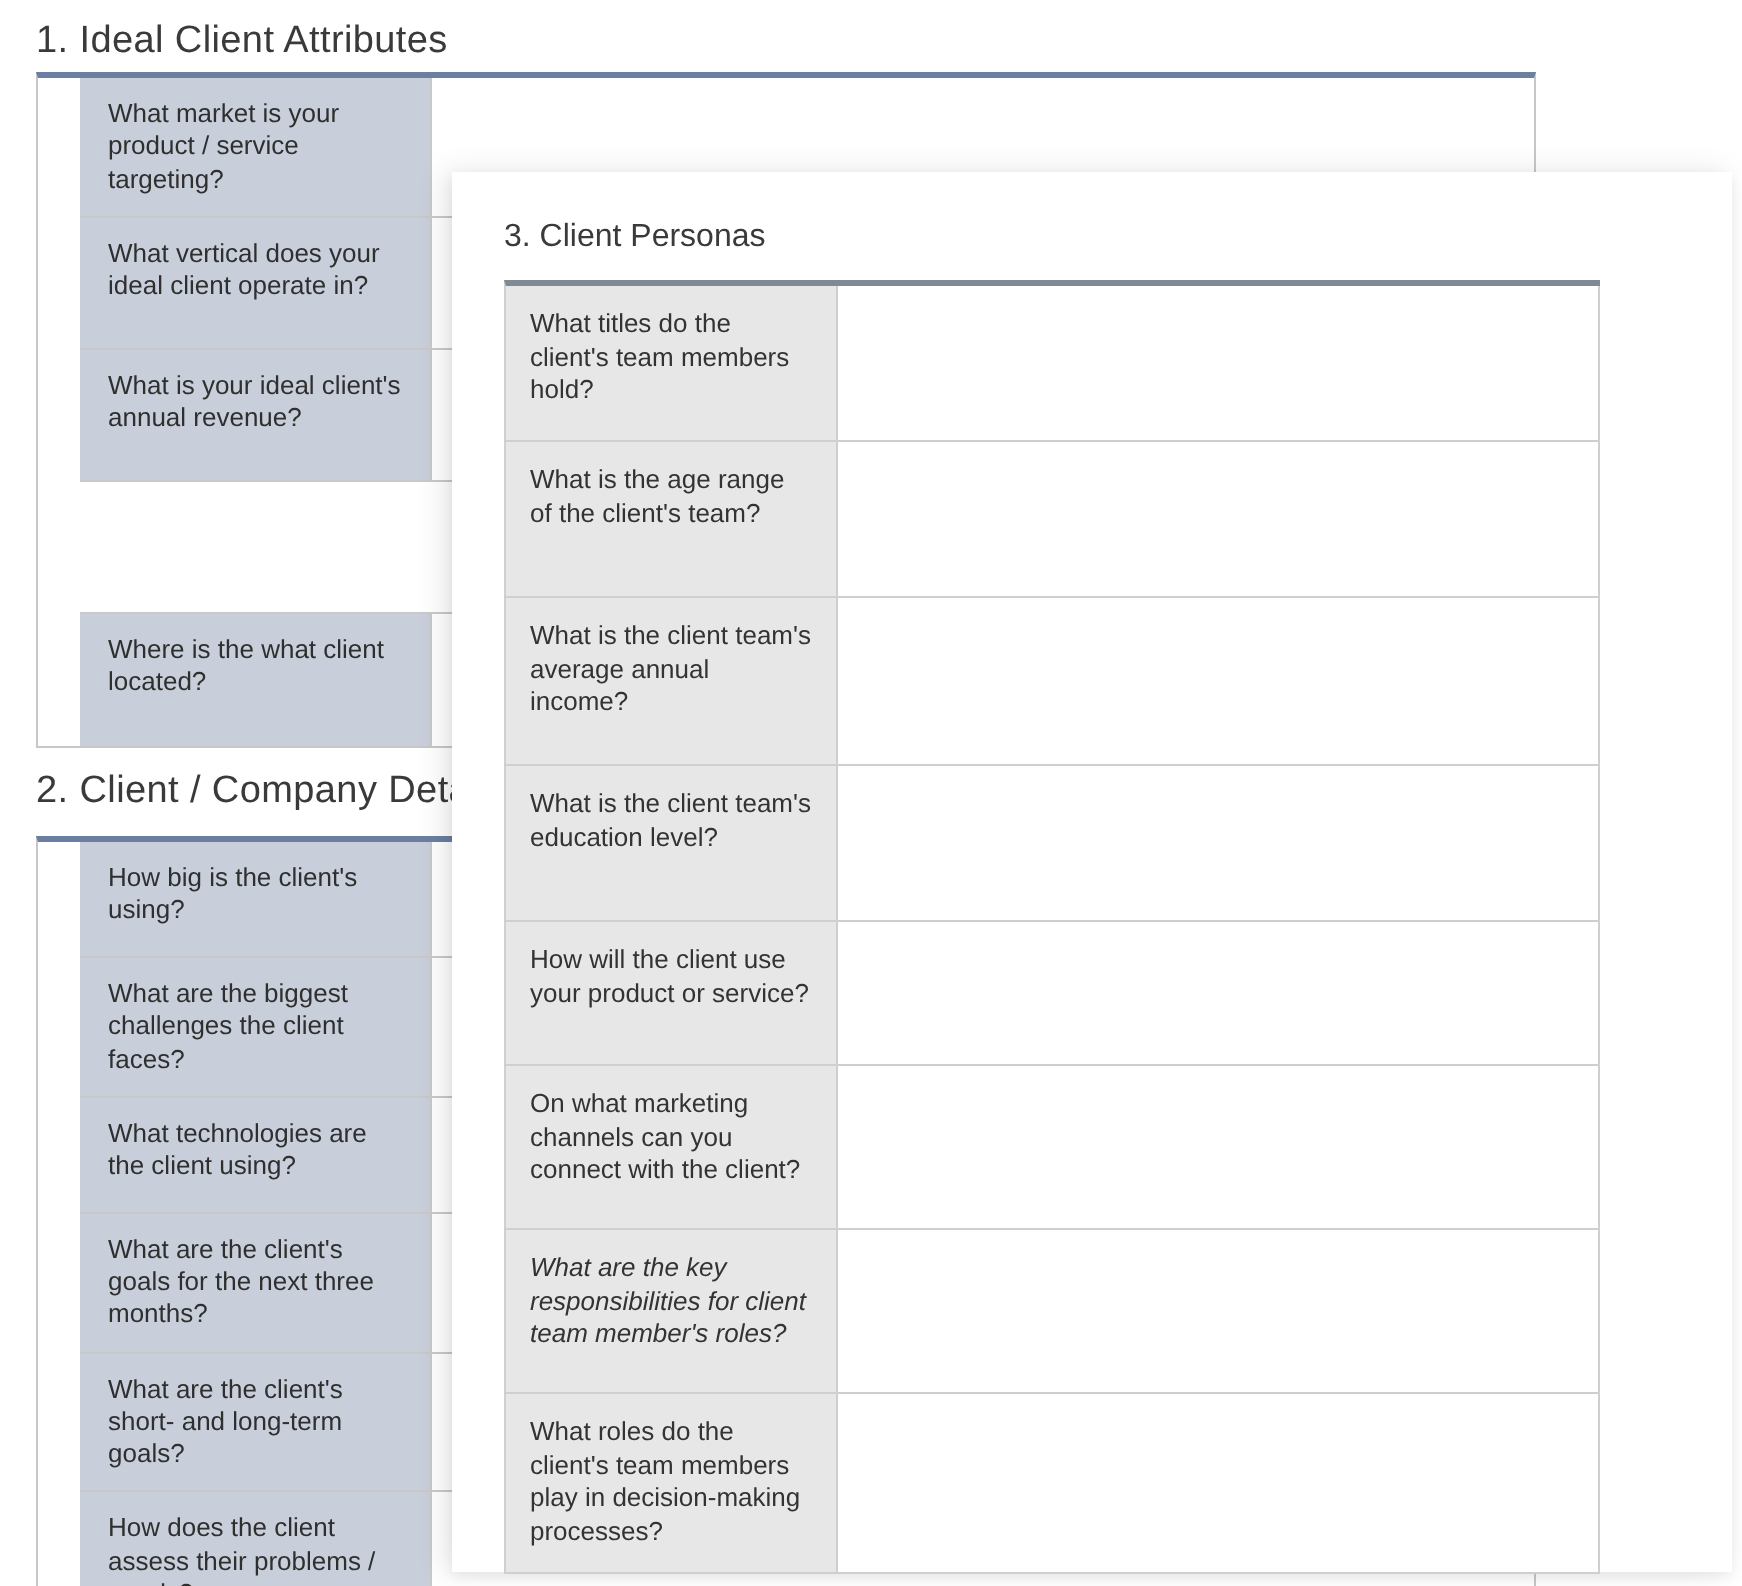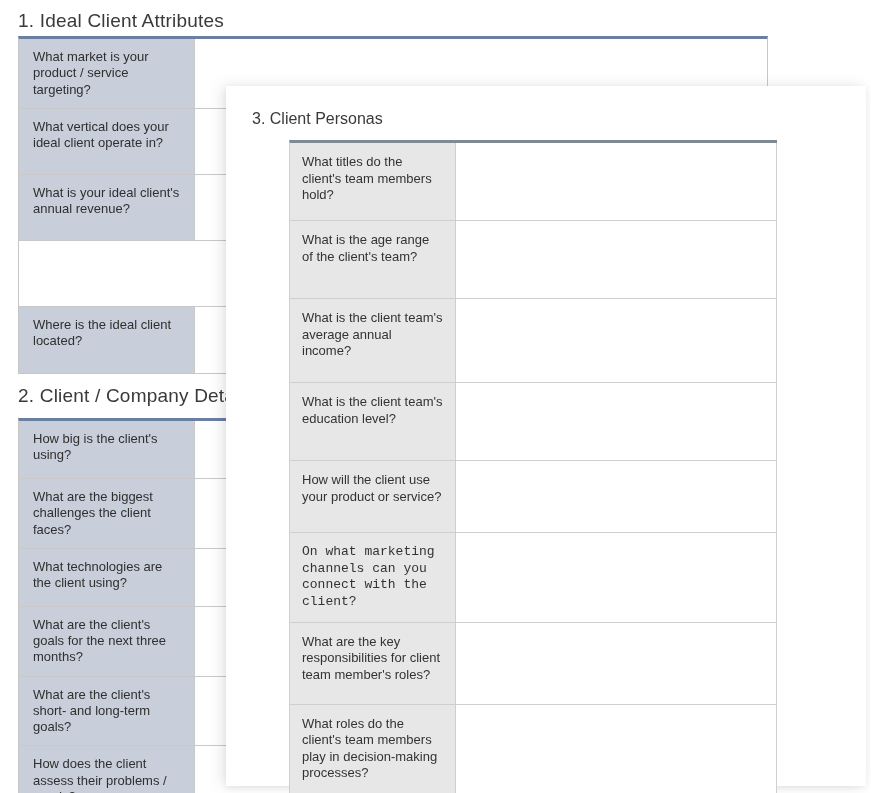--- a/index.html
+++ b/index.html
@@ -46,20 +46,21 @@
     width: 750px;
     background: #fff;
   }
   #table1 { left: 18px; top: 36px; }
   #table2 { left: 18px; top: 418px; }
 
   .row-back {
     display: flex;
     border-bottom: 1px solid #c9c9c9;
     min-height: 66px;
+    margin-left: 21px;
   }
   .row-back:last-child { border-bottom: none; }
   .q-cell-back {
     width: 176px;
     flex: 0 0 176px;
     background: #c8cfdb;
     border-right: 1px solid #c9c9c9;
     padding: 10px 12px 10px 14px;
     font-size: 13px;
     line-height: 1.25;
@@ -88,24 +89,23 @@
     left: 26px;
     top: 24px;
     font-size: 16px;
     font-weight: 400;
     color: #3a3a3a;
   }
   #table3 {
     position: absolute;
     left: 26px;
     top: 54px;
-    width: 488px;
+    width: 548px;
     border-top: 3px solid #808a94;
     border-left: 1px solid #cfcfcf;
-    margin-left: 37px;
   }
   .row-front {
     display: flex;
     border-bottom: 1px solid #cfcfcf;
     min-height: 78px;
   }
   .q-cell-front {
     width: 166px;
     flex: 0 0 166px;
     background: #e7e7e7;
@@ -141,21 +141,21 @@
       <div class="a-cell-back"></div>
     </div>
     <div class="row-back">
       <div class="q-cell-back">What is your ideal client's annual revenue?</div>
       <div class="a-cell-back"></div>
     </div>
     <div class="row-back">
       <div class="a-cell-back"></div>
     </div>
     <div class="row-back">
-      <div class="q-cell-back">Where is the ideal client located?</div>
+      <div class="q-cell-back">Where is the what client located?</div>
       <div class="a-cell-back"></div>
     </div>
   </div>
 
   <div class="section-heading heading-2">2. Client / Company Details</div>
 
   <div id="table2" class="table-back">
     <div class="row-back" style="min-height:58px;">
       <div class="q-cell-back">How big is the client's using?</div>
       <div class="a-cell-back"></div>
@@ -199,25 +199,25 @@
         <div class="a-cell-front"></div>
       </div>
       <div class="row-front">
         <div class="q-cell-front">What is the client team's education level?</div>
         <div class="a-cell-front"></div>
       </div>
       <div class="row-front" style="min-height:72px;">
         <div class="q-cell-front">How will the client use your product or service?</div>
         <div class="a-cell-front"></div>
       </div>
-      <div class="row-front" style="min-height:82px;font-family:Liberation Mono, monospace;">
+      <div class="row-front" style="min-height:82px;">
         <div class="q-cell-front">On what marketing channels can you connect with the client?</div>
         <div class="a-cell-front"></div>
       </div>
-      <div class="row-front" style="min-height:82px;">
+      <div class="row-front" style="min-height:82px;font-style:italic;">
         <div class="q-cell-front">What are the key responsibilities for client team member's roles?</div>
         <div class="a-cell-front"></div>
       </div>
       <div class="row-front" style="min-height:88px;">
         <div class="q-cell-front">What roles do the client's team members play in decision-making processes?</div>
         <div class="a-cell-front"></div>
       </div>
     </div>
   </div>
 

